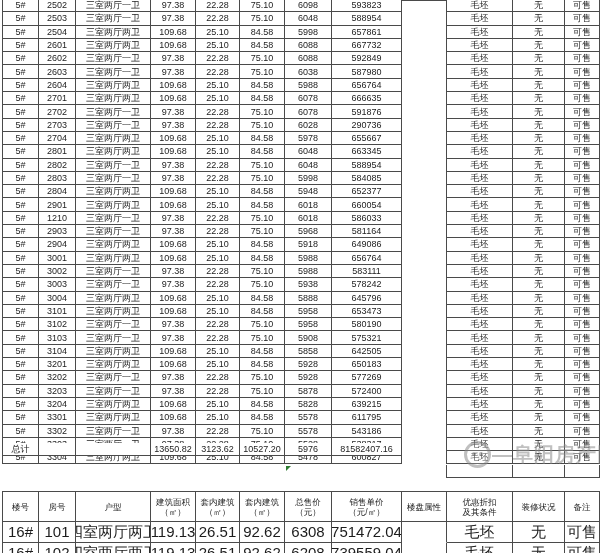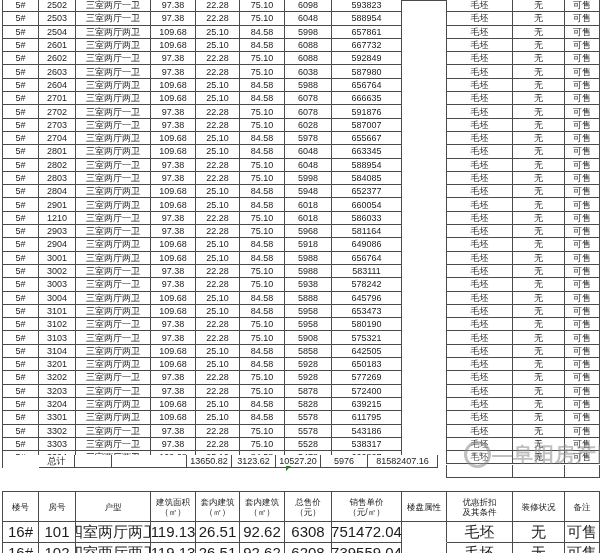--- a/index.html
+++ b/index.html
@@ -12,21 +12,21 @@
   .tbl.noTop{border-top:none;}
   .cell{
     border-right:1px solid #4a4a4a;border-bottom:1px solid #4a4a4a;
     display:flex;align-items:center;justify-content:center;
     font-size:9px;line-height:10px;overflow:hidden;white-space:nowrap;
     box-sizing:border-box;color:#1c1c1c;
   }
   
   .t1-left{left:2px;top:-2px;grid-template-columns:36px 37px 75px 45px 44px 45px 47px 70px;grid-auto-rows:13.3px;}
   .t1-right{left:446px;top:-2px;grid-template-columns:66px 52px 35px;grid-auto-rows:13.3px;}
-  .t1-totals-left{left:2px;top:455px;grid-template-columns:36px 37px 75px 45px 44px 45px 47px 70px;grid-auto-rows:13.3px;border-top:none;border-left:1px solid #4a4a4a;padding-left:36px;}
+  .t1-totals-left{left:2px;top:443px;grid-template-columns:36px 37px 75px 45px 44px 45px 47px 70px;grid-auto-rows:13.3px;border-top:none;border-left:1px solid #4a4a4a;}
   .t1-totals-right{left:446px;top:464.5px;grid-template-columns:66px 52px 35px;grid-auto-rows:13.3px;border-top:none;border-left:1px solid #4a4a4a;}
   
   .t2-head{left:2px;top:491px;grid-template-columns:36px 37px 75px 45px 44px 45px 47px 70px 45px 66px 52px 35px;grid-auto-rows:30px;}
   .t2-head .cell{font-size:8.5px;line-height:10px;white-space:pre-line;text-align:center;}
   .t2-body{left:2px;top:522px;grid-template-columns:36px 37px 75px 45px 44px 45px 47px 70px 45px 66px 52px 35px;grid-auto-rows:21px;border-top:none;}
   .t2-body .cell{font-size:15px;}
   .t2-body .c8{border-bottom-color:transparent;} 
   
   .top-line{position:absolute;left:2px;top:0;width:597px;height:1px;background:#4a4a4a;}
   
@@ -130,21 +130,21 @@
       <span class="cell">6078</span>
       <span class="cell">591876</span>
 
       <span class="cell">5#</span>
       <span class="cell">2703</span>
       <span class="cell">三室两厅一卫</span>
       <span class="cell">97.38</span>
       <span class="cell">22.28</span>
       <span class="cell">75.10</span>
       <span class="cell">6028</span>
-      <span class="cell">587007</span>
+      <span class="cell">290736</span>
 
       <span class="cell">5#</span>
       <span class="cell">2704</span>
       <span class="cell">三室两厅两卫</span>
       <span class="cell">109.68</span>
       <span class="cell">25.10</span>
       <span class="cell">84.58</span>
       <span class="cell">5978</span>
       <span class="cell">655667</span>
 

